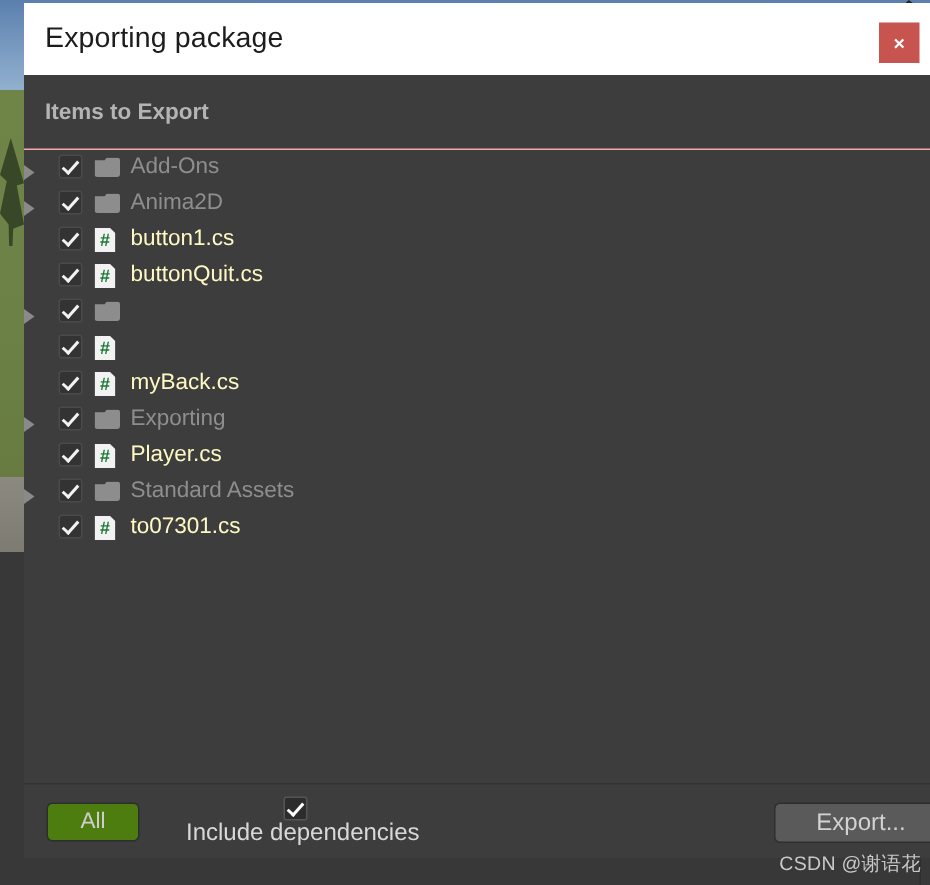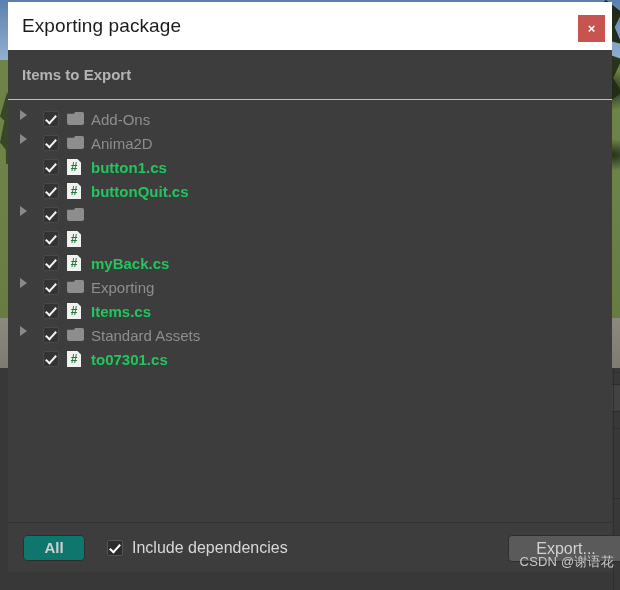--- a/index.html
+++ b/index.html
@@ -94,21 +94,21 @@
   }
   .bg-vline {
     position: absolute;
     background: #2e2e2e;
     width: 1px;
   }
 
   
   .modal {
     position: absolute;
-    left: 8px;
+    left: 16px;
     top: 2px;
     width: 604px;
     height: 570px;
   }
   .titlebar {
     position: relative;
     height: 48px;
     background: #ffffff;
     display: flex;
     align-items: center;
@@ -160,22 +160,21 @@
   .list-area {
     flex: 1;
     background: #3d3d3d;
     padding-top: 3px;
     overflow: hidden;
   }
 
   .row {
     height: 24px;
     display: flex;
-    align-items: flex-end;
-    padding-left: 12px;
+    align-items: flex-start;
     box-sizing: border-box;
   }
 
   .twisty {
     width: 14px;
     height: 24px;
     display: flex;
     align-items: center;
     justify-content: flex-start;
     flex: 0 0 14px;
@@ -243,56 +242,56 @@
     margin-top: 0px;
   }
 
   .row-label {
     margin-left: 7px;
     font-size: 15px;
     line-height: 1;
     white-space: nowrap;
   }
   .row-label.folder { color: #8e8e8e; }
-  .row-label.file   { color: #22c55e; font-weight: bold; }
+  .row-label.file   { color: #fef9c3; }
 
   
   .footer {
     height: 50px;
     border-top: 1px solid #333333;
     background: #3d3d3d;
     display: flex;
     align-items: center;
     padding-left: 15px;
     box-sizing: border-box;
     position: relative;
   }
   .btn {
     height: 26px;
     min-width: 62px;
     padding: 0 14px;
-    background: #0f766e;
+    background: #4d7c0f;
     border: 1px solid #2e2e2e;
     border-radius: 4px;
     color: #cfcfcf;
     font-size: 15px;
     display: flex;
     align-items: center;
     justify-content: center;
     cursor: pointer;
     box-sizing: border-box;
-    font-weight: bold;
   }
   .btn + .btn { margin-left: 8px; }
 
   .dep-wrap {
     display: flex;
     align-items: center;
     margin-left: 22px;
     cursor: pointer;
+    flex-direction: column;
   }
   .dep-cb {
     width: 16px; height: 16px;
     background: #2c2c2c;
     border: 1px solid #555555;
     border-radius: 2px;
     position: relative;
     box-sizing: border-box;
   }
   .dep-cb::after {
@@ -325,21 +324,21 @@
     display: flex;
     align-items: center;
     justify-content: center;
     cursor: pointer;
     box-sizing: border-box;
   }
 
   .watermark {
     position: absolute;
     right: 6px;
-    bottom: 19px;
+    bottom: 5px;
     font-size: 13px;
     color: #c9c9c9;
     white-space: nowrap;
     letter-spacing: .2px;
     margin-left: 6px;
   }
 </style>
 </head>
 <body>
 
@@ -443,21 +442,21 @@
             <div class="row-label folder">Exporting</div>
           </div>
           <div class="row">
             <div class="twisty"></div>
             <div class="cb checked"></div>
             <div class="icon">
               <div class="icon-cs">
                 <span>#</span>
               </div>
             </div>
-            <div class="row-label file">Items.cs</div>
+            <div class="row-label file">Player.cs</div>
           </div>
           <div class="row">
             <div class="twisty has-arrow"></div>
             <div class="cb checked"></div>
             <div class="icon">
               <div class="icon-folder"></div>
             </div>
             <div class="row-label folder">Standard Assets</div>
           </div>
           <div class="row">

